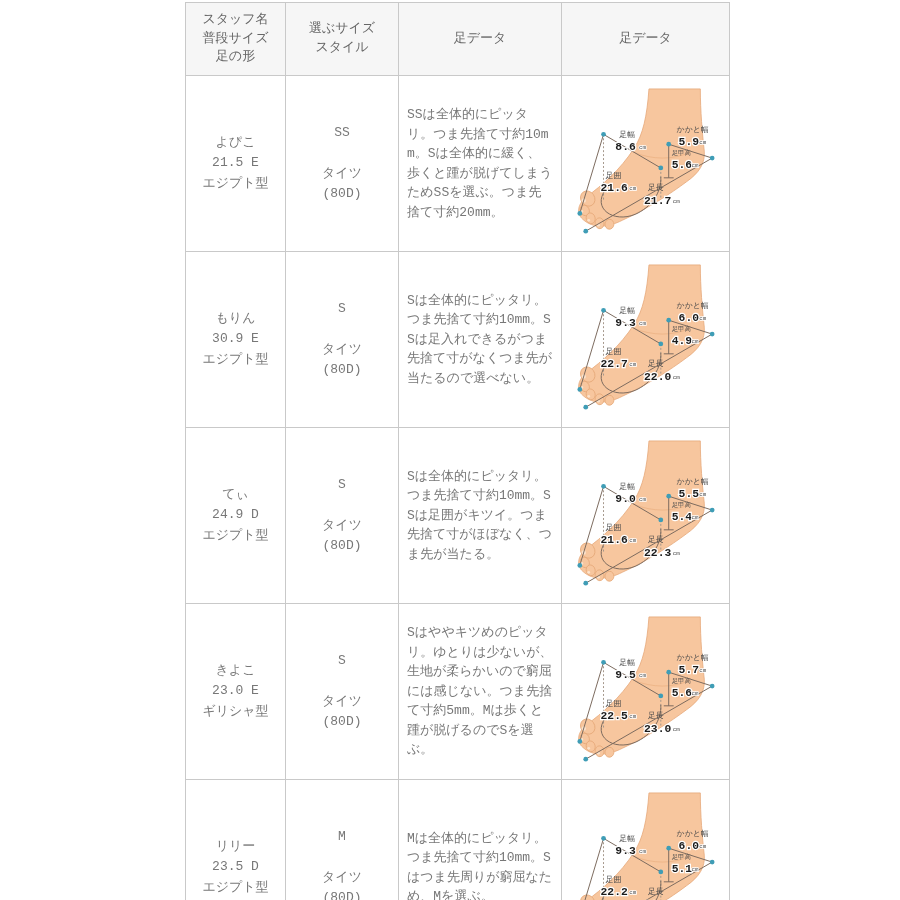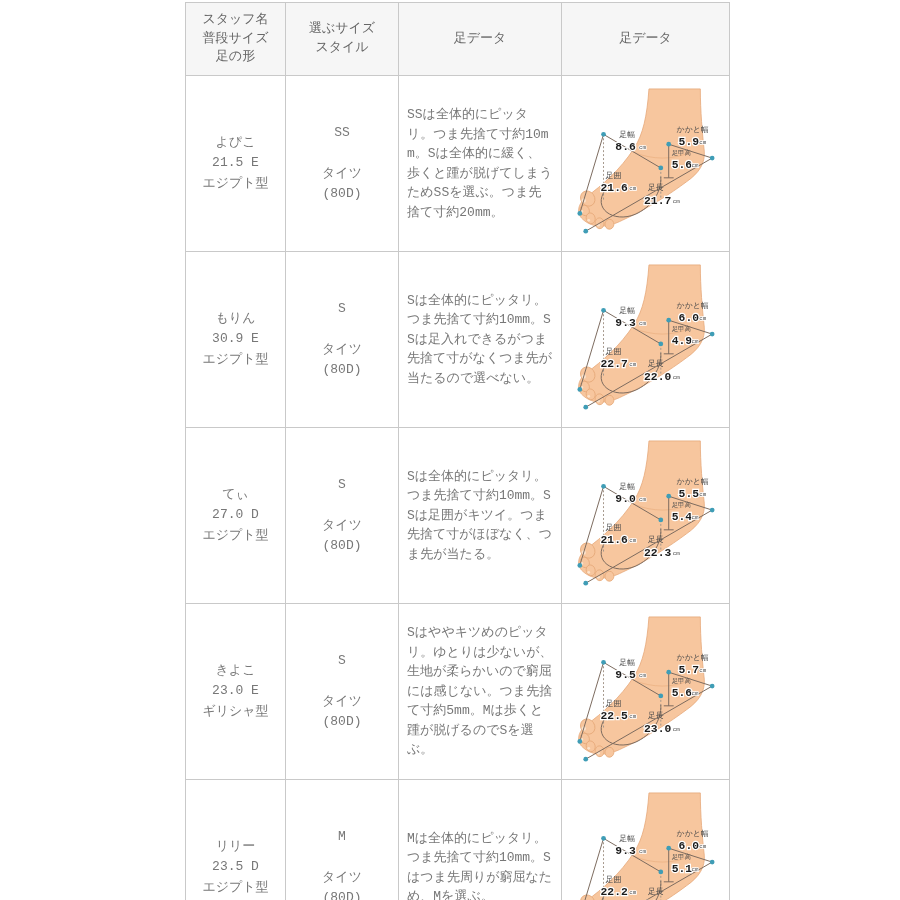--- a/index.html
+++ b/index.html
@@ -171,21 +171,21 @@
                 <text class="lbl" x="85" y="108">足長</text>
                 <text class="val" x="81" y="122">22.0</text>
                 <text class="unit" x="110" y="121">cm</text>
               </g>
             </svg>
           </td>
         </tr>
 
         <tr>
           <td class="c-staff">てぃ
-27.0 D
+24.9 D
 エジプト型</td>
           <td class="c-size">S
 
 タイツ
 (80D)</td>
           <td class="c-comment">Sは全体的にピッタリ。つま先捨て寸約10mm。SSは足囲がキツイ。つま先捨て寸がほぼなく、つま先が当たる。</td>
           <td class="c-foot">
             <svg class="foot-svg" width="163" height="161" viewBox="0 0 165 163">
               <g>
                 <path class="foot-skin" d="M86,6 C84,34 80,52 71,66 C57,88 38,104 23,115 C14,122 12,132 19,138 C30,148 45,146 59,139 C85,127 108,112 124,100 C137,91 143,81 142,69 C140,51 138,28 138,6 Z"></path>

